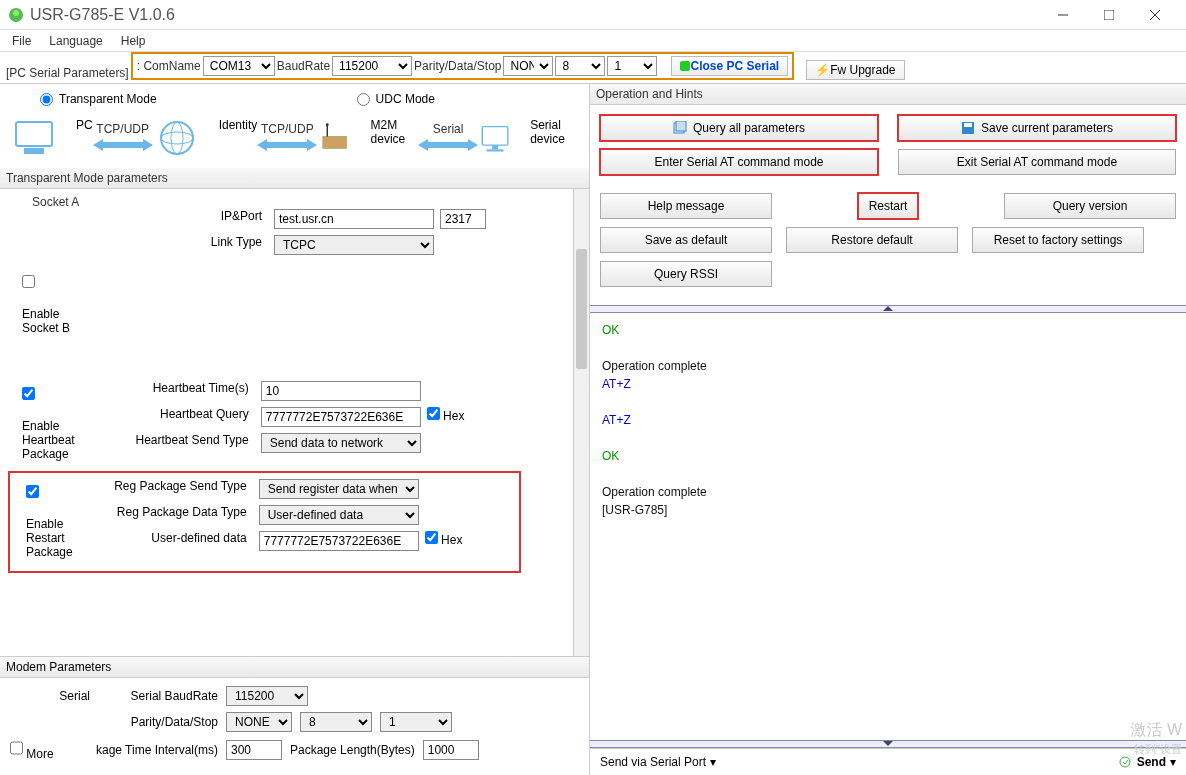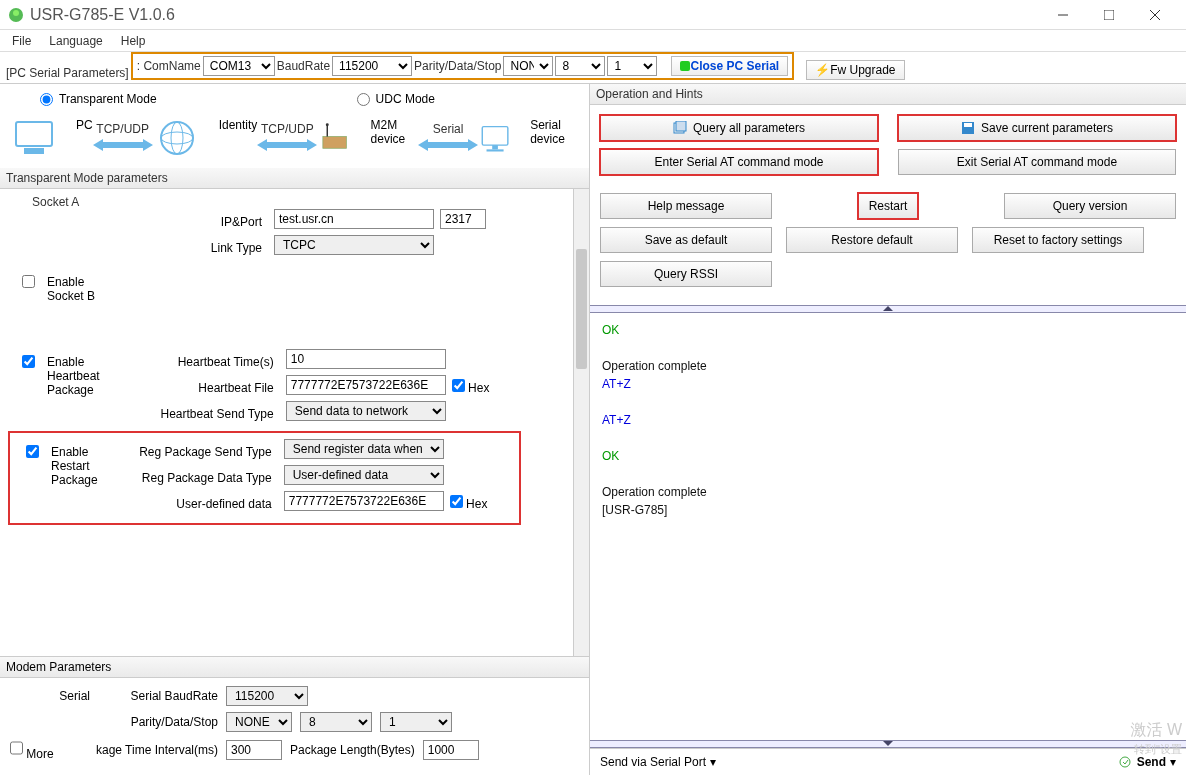--- a/index.html
+++ b/index.html
@@ -38,24 +38,24 @@
 .diagram { display: flex; align-items: center; justify-content: space-around; padding: 4px 10px 10px; }
 .dev { display: flex; flex-direction: row; gap: 18px; font-size: 11px; }
 .dev svg { width: 48px; height: 40px; }
 .arrow { display: flex; flex-direction: column; align-items: center; font-size: 11px; color: #333; }
 .arrow svg { width: 60px; height: 18px; }
 
 
 .params { flex: 1; overflow: hidden; position: relative; padding: 6px 8px 0 8px; }
 .scrollbar { position: absolute; right: 0; top: 0; width: 16px; bottom: 0; background: #f0f0f0; border-left: 1px solid #ccc; }
 .scrollbar .thumb { position: absolute; left: 2px; right: 2px; top: 60px; height: 120px; background: #c8c8c8; border-radius: 2px; }
-.row { display: flex; align-items: flex-end; gap: 6px; margin-bottom: 6px; }
+.row { display: flex; align-items: flex-start; gap: 6px; margin-bottom: 6px; }
 .row .flabel { width: 260px; text-align: right; padding-right: 6px; }
 .row input[type=text], .row select { border: 1px solid #888; height: 20px; padding: 0 4px; }
-.chk-left { display: flex; align-items: flex-start; gap: 12px; margin: 6px 0 6px 14px; }
+.chk-left { display: flex; align-items: flex-start; gap: 19px; margin: 6px 0 6px 14px; flex-direction: column; }
 .chk-left .txt { display: flex; flex-direction: column; line-height: 14px; }
 .highlight-box { border: 2px solid #d33; }
 
 
 .modem-hdr { background: linear-gradient(#f8f8f8,#eaeaea); border-top: 1px solid #ccc; border-bottom: 1px solid #ccc; padding: 3px 6px; }
 .modem { padding: 8px 10px; }
 .modem .mrow { display: flex; align-items: center; gap: 8px; margin-bottom: 6px; }
 .modem .mlbl { text-align: right; }
 .modem select, .modem input { border: 1px solid #888; height: 20px; padding: 0 4px; }
 
@@ -236,21 +236,21 @@
               <span>Heartbeat</span>
               <span>Package</span>
             </div>
         </div>
         <div style="flex:1">
           <div class="row">
               <span class="flabel" style="width:180px">Heartbeat Time(s)</span>
               <input type="text" style="width: 160px;" value="10">
             </div>
           <div class="row">
-              <span class="flabel" style="width:180px">Heartbeat File</span>
+              <span class="flabel" style="width:180px">Heartbeat Query</span>
               <input type="text" style="width: 160px;" value="7777772E7573722E636E">
             <label><input type="checkbox" checked="" style=""> <span>Hex</span></label>
             </div>
           <div class="row">
               <span class="flabel" style="width:180px">Heartbeat Send Type</span>
               <select style="width:160px"><option>Send data to network</option></select>
             </div>
         </div>
       </div>
 

